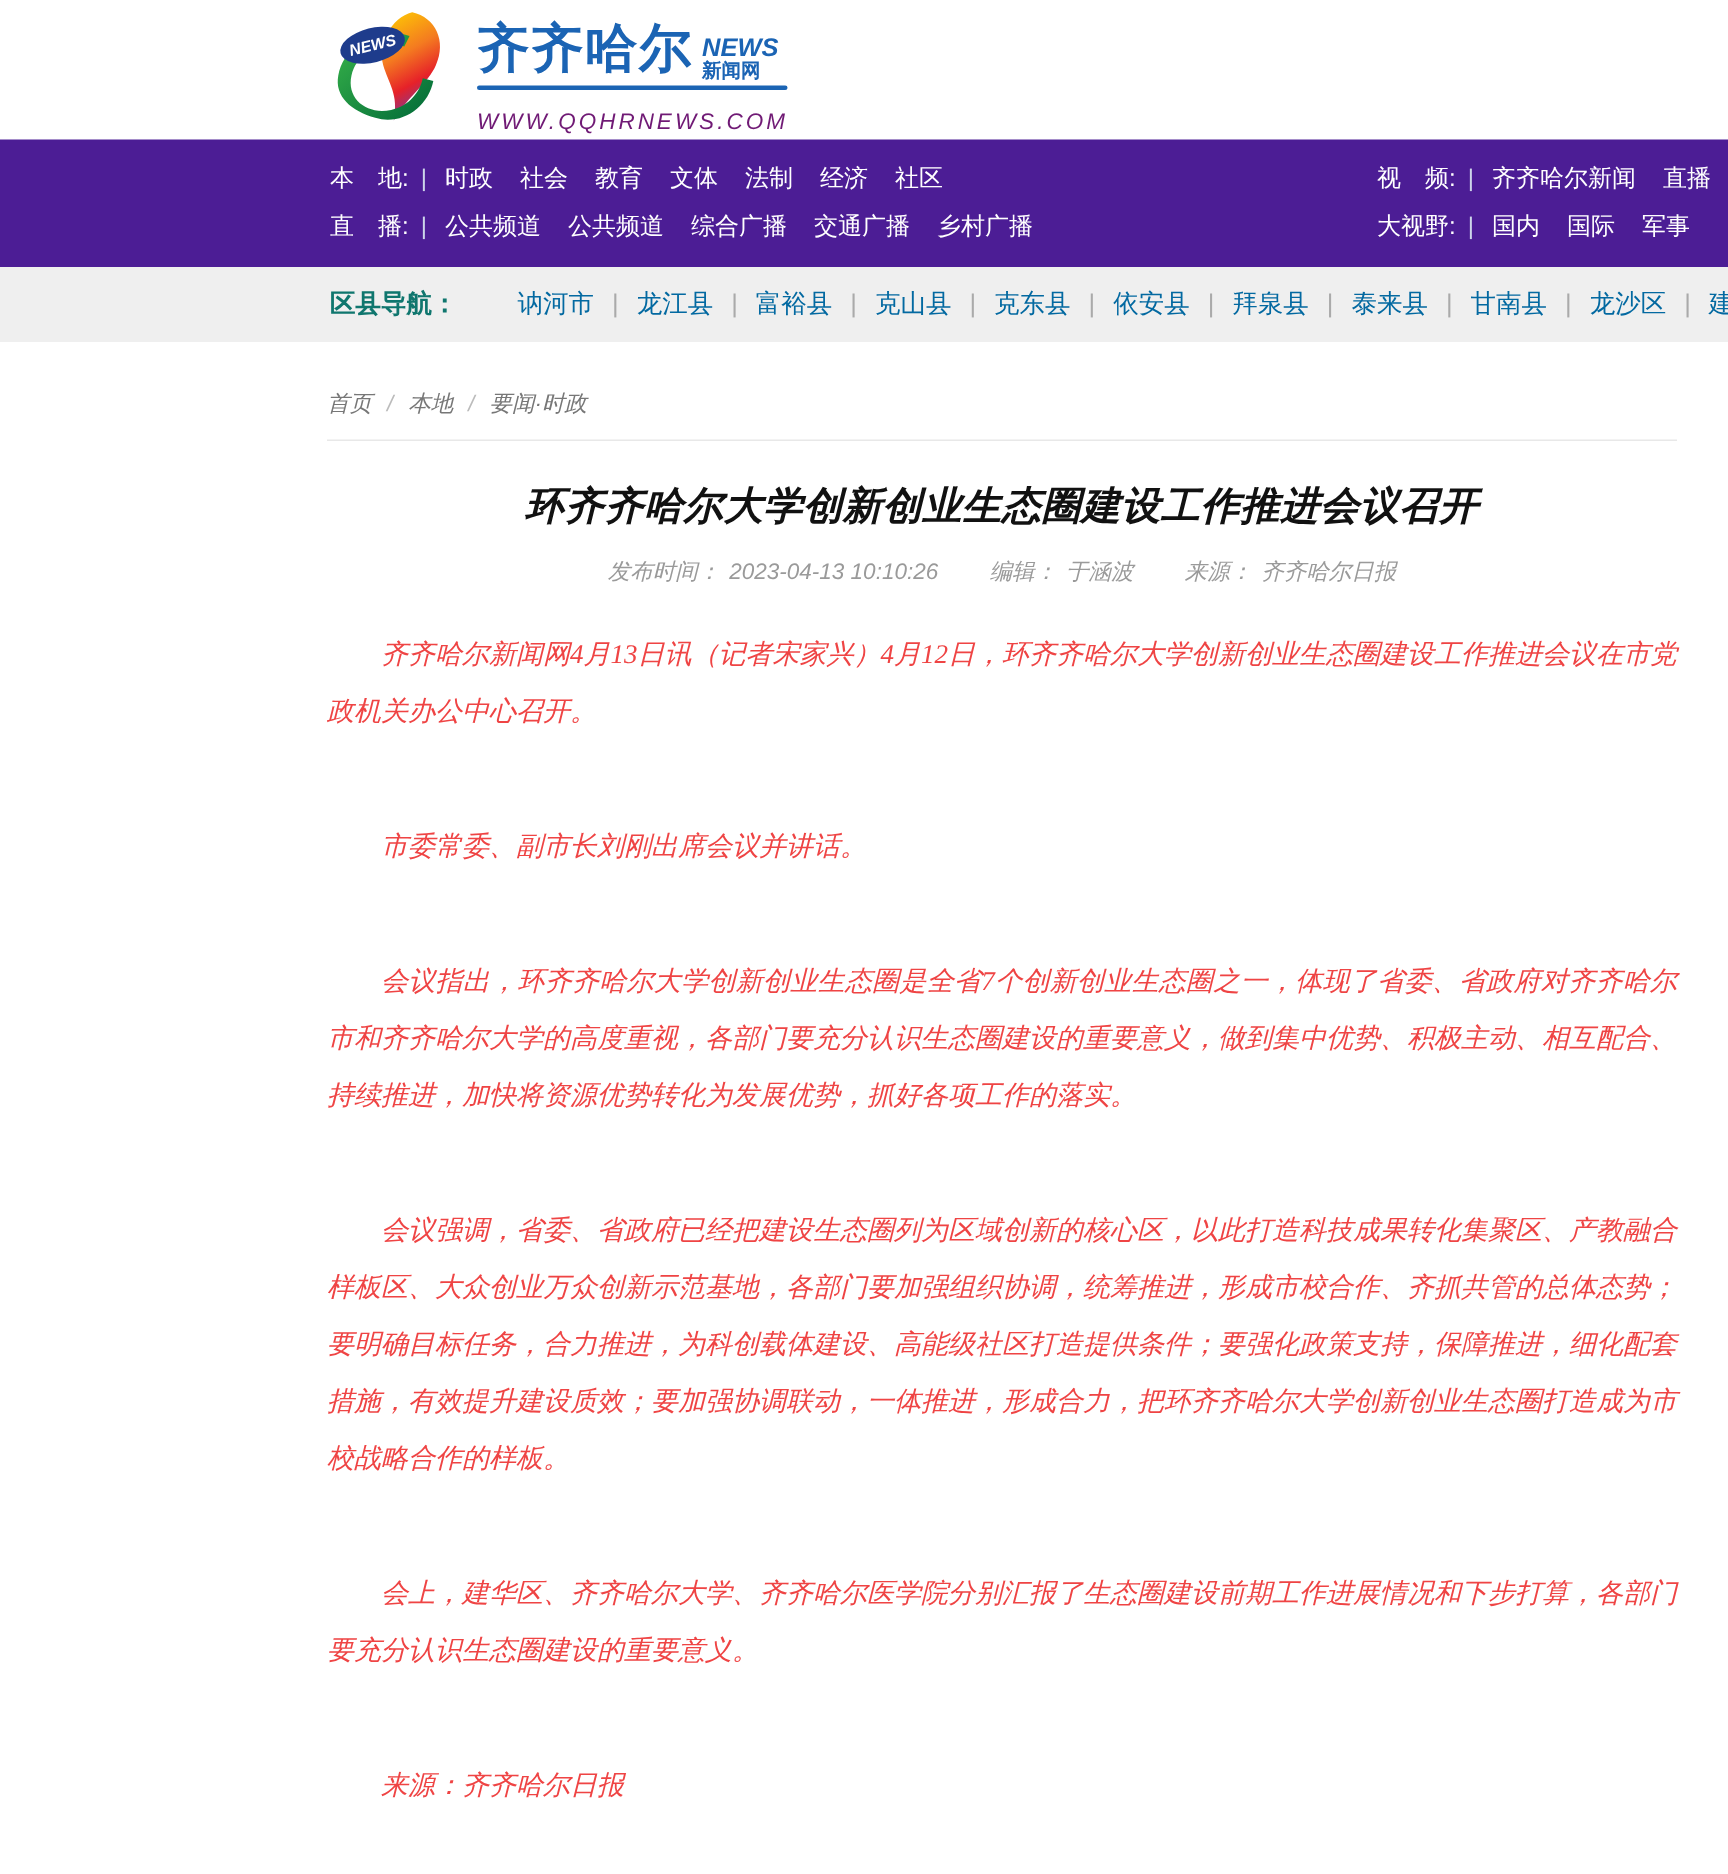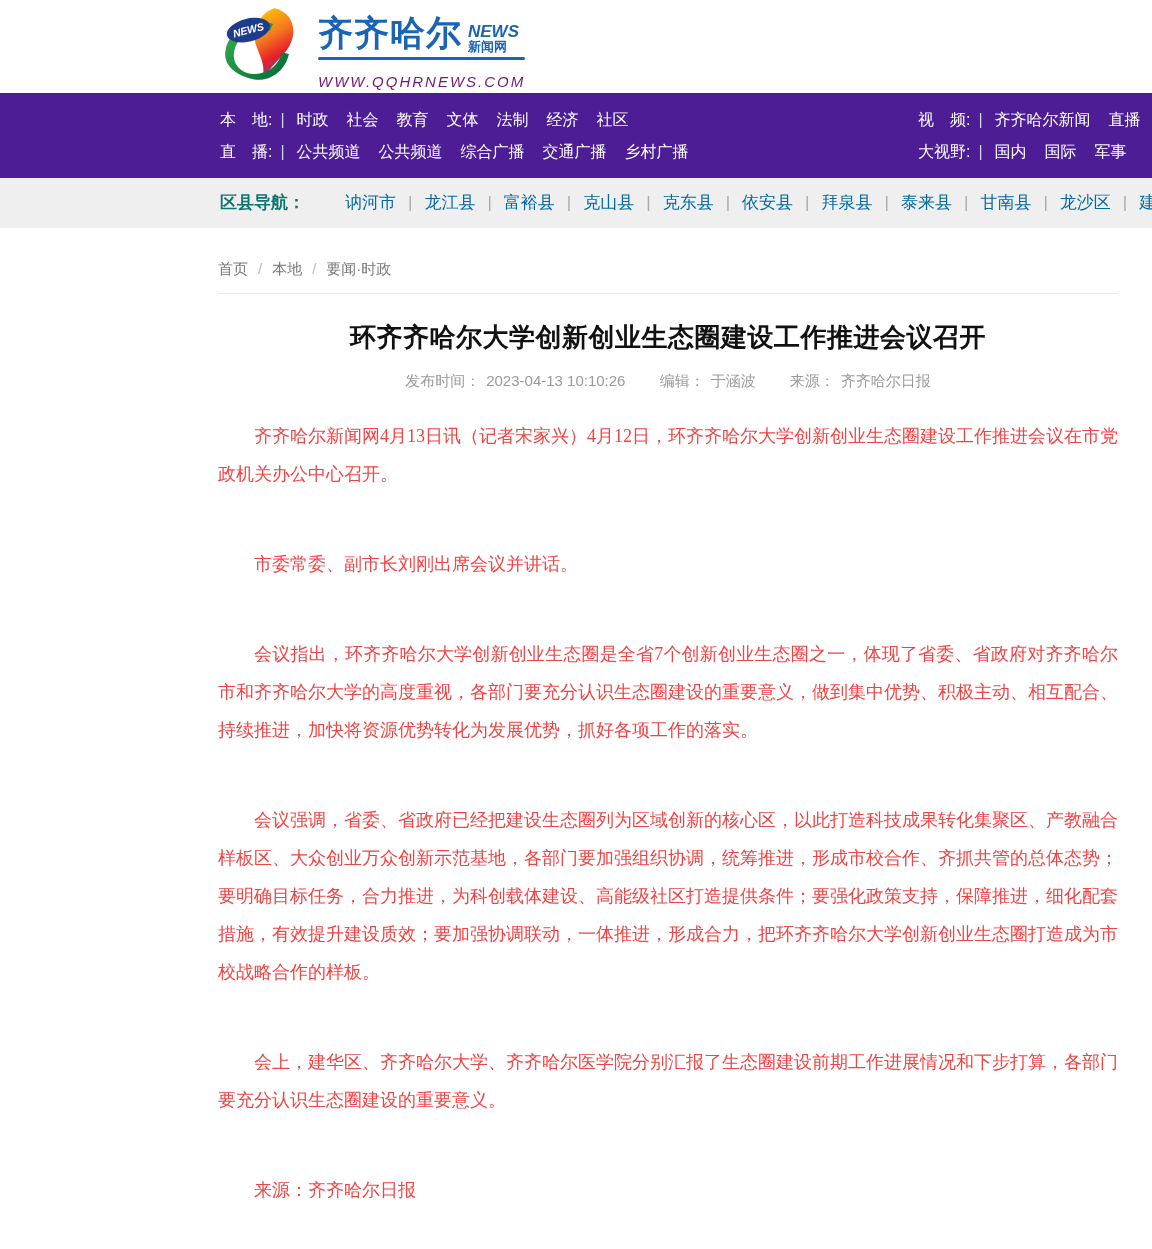--- a/index.html
+++ b/index.html
@@ -41,21 +41,21 @@
   
   .districtbar {
     height:50px; background:#efefef; line-height:50px;
     white-space:nowrap; overflow:hidden; padding-left:220px; font-size:17px;
   }
   .districtbar .bar-label { font-weight:bold; color:#0f766e; margin-right:28px; }
   .districtbar a.district-link { color:#0369a1; text-decoration:none; margin:0 12px; cursor:pointer;font-family:Liberation Serif, serif; }
   .districtbar .sep { color:#aaa; }
 
   
-  .content { width:900px; margin-left:218px; }
+  .content { width:900px; margin-left:218px;font-style:italic; }
   .breadcrumb { padding-top:32px; font-size:15px; color:#777; }
   .breadcrumb a.crumb { color:#777; text-decoration:none; margin-right:10px; cursor:pointer; }
   .breadcrumb .bsep { color:#bbb; margin-right:10px; }
   .divider { border-bottom:1px solid #e8e8e8; margin-top:14px; }
 
   .article-title {
     text-align:center; font-size:26px; font-weight:bold; color:#111;
     margin-top:26px; letter-spacing:0.5px;
   }
   .article-meta {

